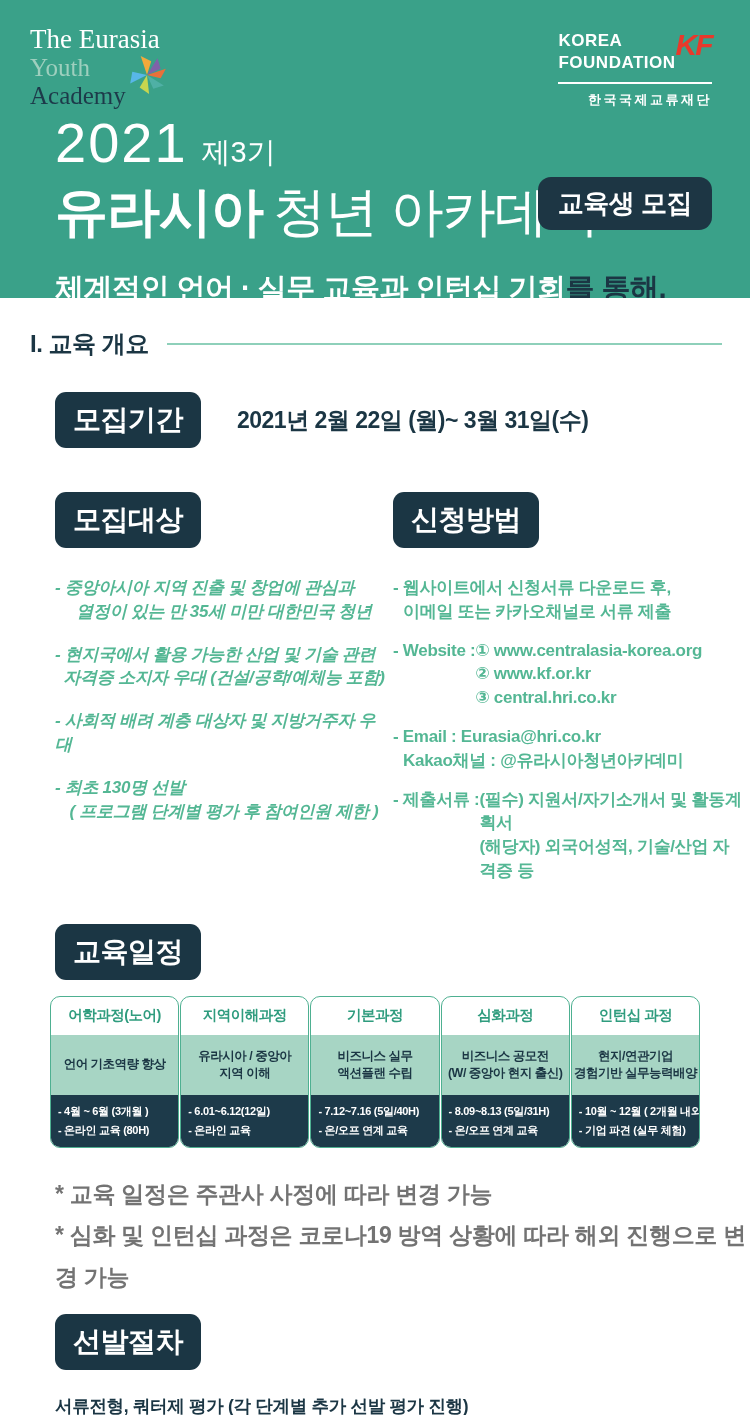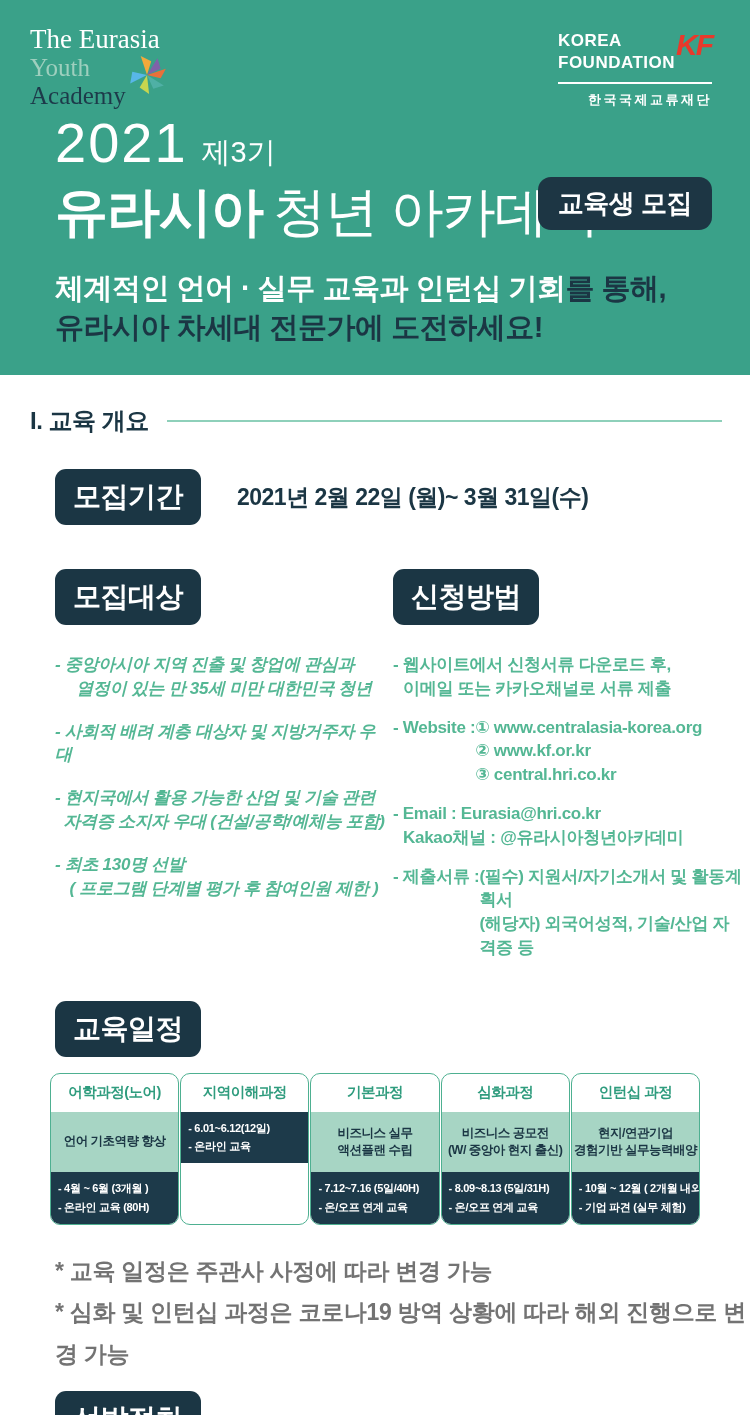--- a/index.html
+++ b/index.html
@@ -2,28 +2,28 @@
 <html><head>
 <meta charset="utf-8">
 <style>
   html,body{margin:0;padding:0;}
   body{
     width:750px;height:1415px;background:#ffffff;
     font-family:"Liberation Sans","DejaVu Sans",sans-serif;
     color:#1b3644;overflow:hidden;
   }
   
-  .header{position:relative;width:750px;height:375px;background:#3aa189;overflow:hidden;}
+  .header{position:relative;width:750px;height:298px;background:#3aa189;overflow:hidden;}
   .eya-logo{position:absolute;top:24px;left:30px;font-family:"Liberation Serif","DejaVu Serif",serif;line-height:1.12;}
   .eya-l1{color:#ffffff;font-size:27px;}
   .eya-l2{color:#9ecfbe;font-size:25px;}
   .eya-l3{color:#1d3a4a;font-size:25px;}
   .pinwheel{position:absolute;left:96px;top:28px;}
   .kf-logo{position:absolute;top:30px;right:38px;width:154px;color:#ffffff;}
-  .kf-row{display:flex;align-items:flex-start;justify-content:space-between;}
+  .kf-row{display:flex;align-items:flex-start;justify-content:center;}
   .kf-names div{font-size:17px;letter-spacing:.5px;line-height:1.3;font-weight:600;}
   .kf-mark{color:#e8392b;font-size:30px;font-weight:800;font-style:italic;line-height:1;letter-spacing:-2px;}
   .kf-divider{height:2px;background:#ffffff;margin:8px 0 7px;}
   .kf-korean{font-size:13px;letter-spacing:2.5px;text-align:right;font-weight:600;}
   .title-block{position:absolute;left:55px;top:110px;}
   .year-row{display:flex;align-items:baseline;color:#ffffff;}
   .year{font-size:56px;font-weight:200;letter-spacing:2px;}
   .term{font-size:29px;font-weight:400;margin-left:14px;}
   .main-title{margin-top:2px;color:#ffffff;white-space:nowrap;}
   .t-bold{font-size:53px;font-weight:800;letter-spacing:-1px;}
@@ -143,25 +143,25 @@
 <div class="columns">
 
   <div class="col-left">
     <span class="badge">모집대상</span>
     <div class="green-list">
       <div class="g-item">
         <div>- 중앙아시아 지역 진출 및 창업에 관심과</div>
         <div class="l2">열정이 있는 만 35세 미만 대한민국 청년</div>
       </div>
       <div class="g-item">
-        <div>- 사회적 배려 계층 대상자 및 지방거주자 우대</div>
-      </div>
-      <div class="g-item">
         <div>- 현지국에서 활용 가능한 산업 및 기술 관련</div>
         <div class="l2">자격증 소지자 우대 (건설/공학/예체능 포함)</div>
+      </div>
+      <div class="g-item">
+        <div>- 사회적 배려 계층 대상자 및 지방거주자 우대</div>
       </div>
       <div class="g-item">
         <div>- 최초 130명 선발</div>
         <div class="l2">( 프로그램 단계별 평가 후 참여인원 제한 )</div>
       </div>
     </div>
   </div>
 
   <div class="col-right">
     <span class="badge">신청방법</span>
@@ -203,20 +203,24 @@
     <div class="card-mid">
       <div>언어 기초역량 향상</div>
     </div>
     <div class="card-dates">
       <div>- 4월 ~ 6월 (3개월 )</div>
       <div>- 온라인 교육 (80H)</div>
     </div>
   </div>
   <div class="card">
     <div class="card-title">지역이해과정</div>
+    <div class="card-mid">
+      <div>유라시아 / 중앙아</div>
+      <div>지역 이해</div>
+    </div>
     <div class="card-dates">
       <div>- 6.01~6.12(12일)</div>
       <div>- 온라인 교육</div>
     </div>
   </div>
   <div class="card">
     <div class="card-title">기본과정</div>
     <div class="card-mid">
       <div>비즈니스 실무</div>
       <div>액션플랜 수립</div>

